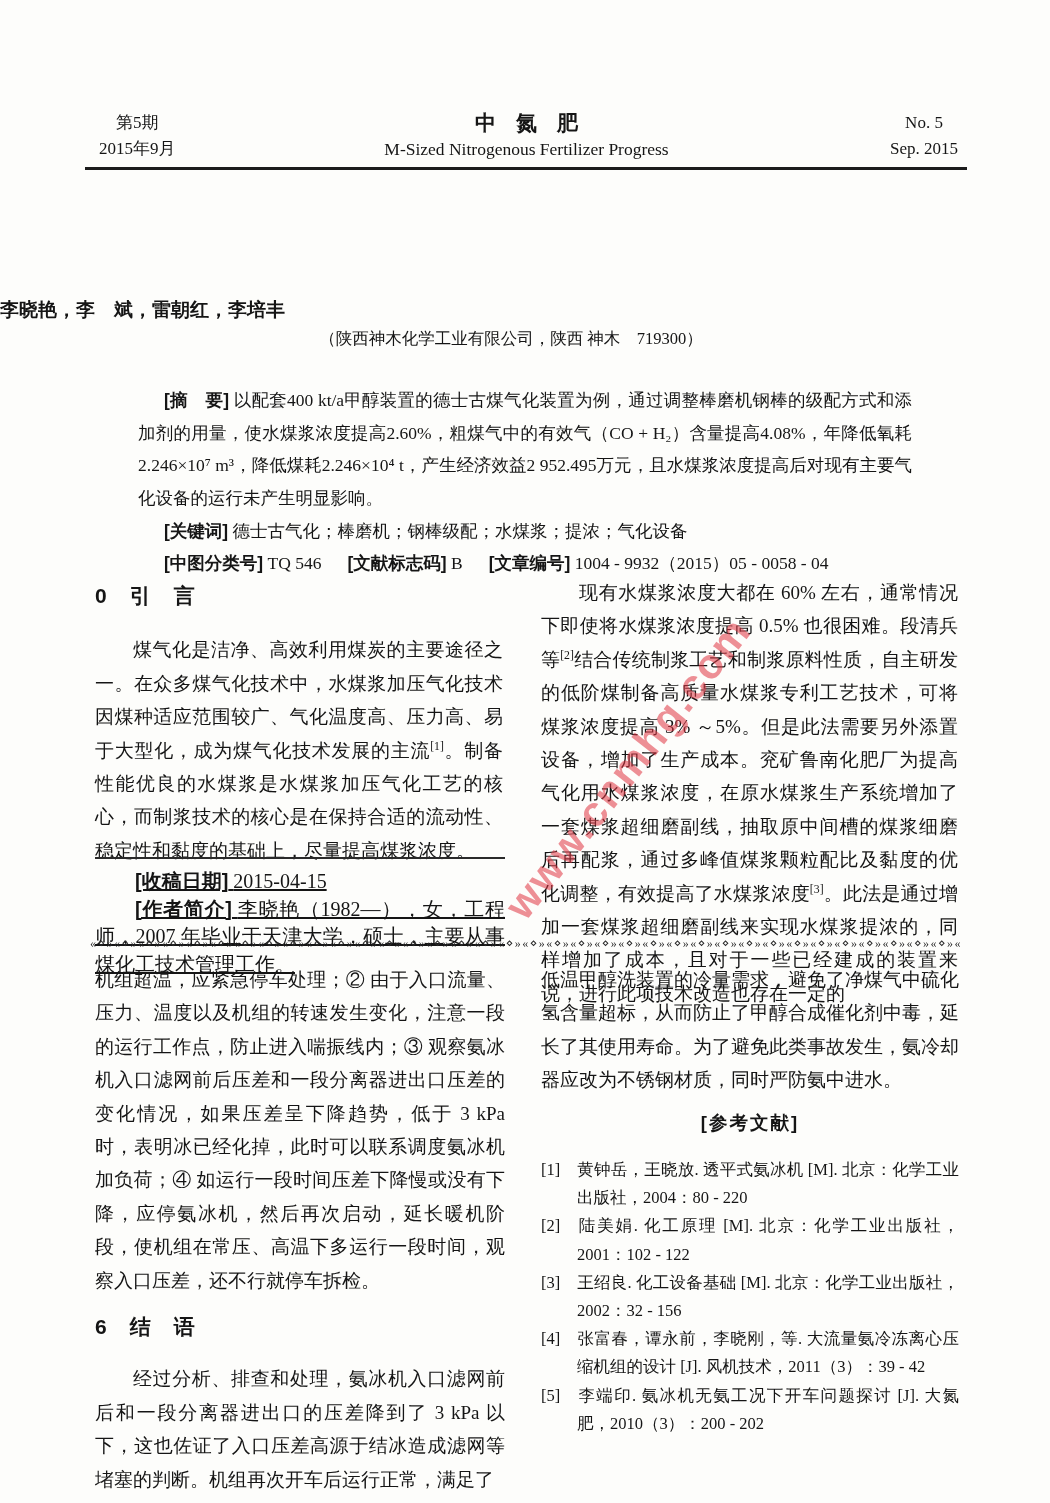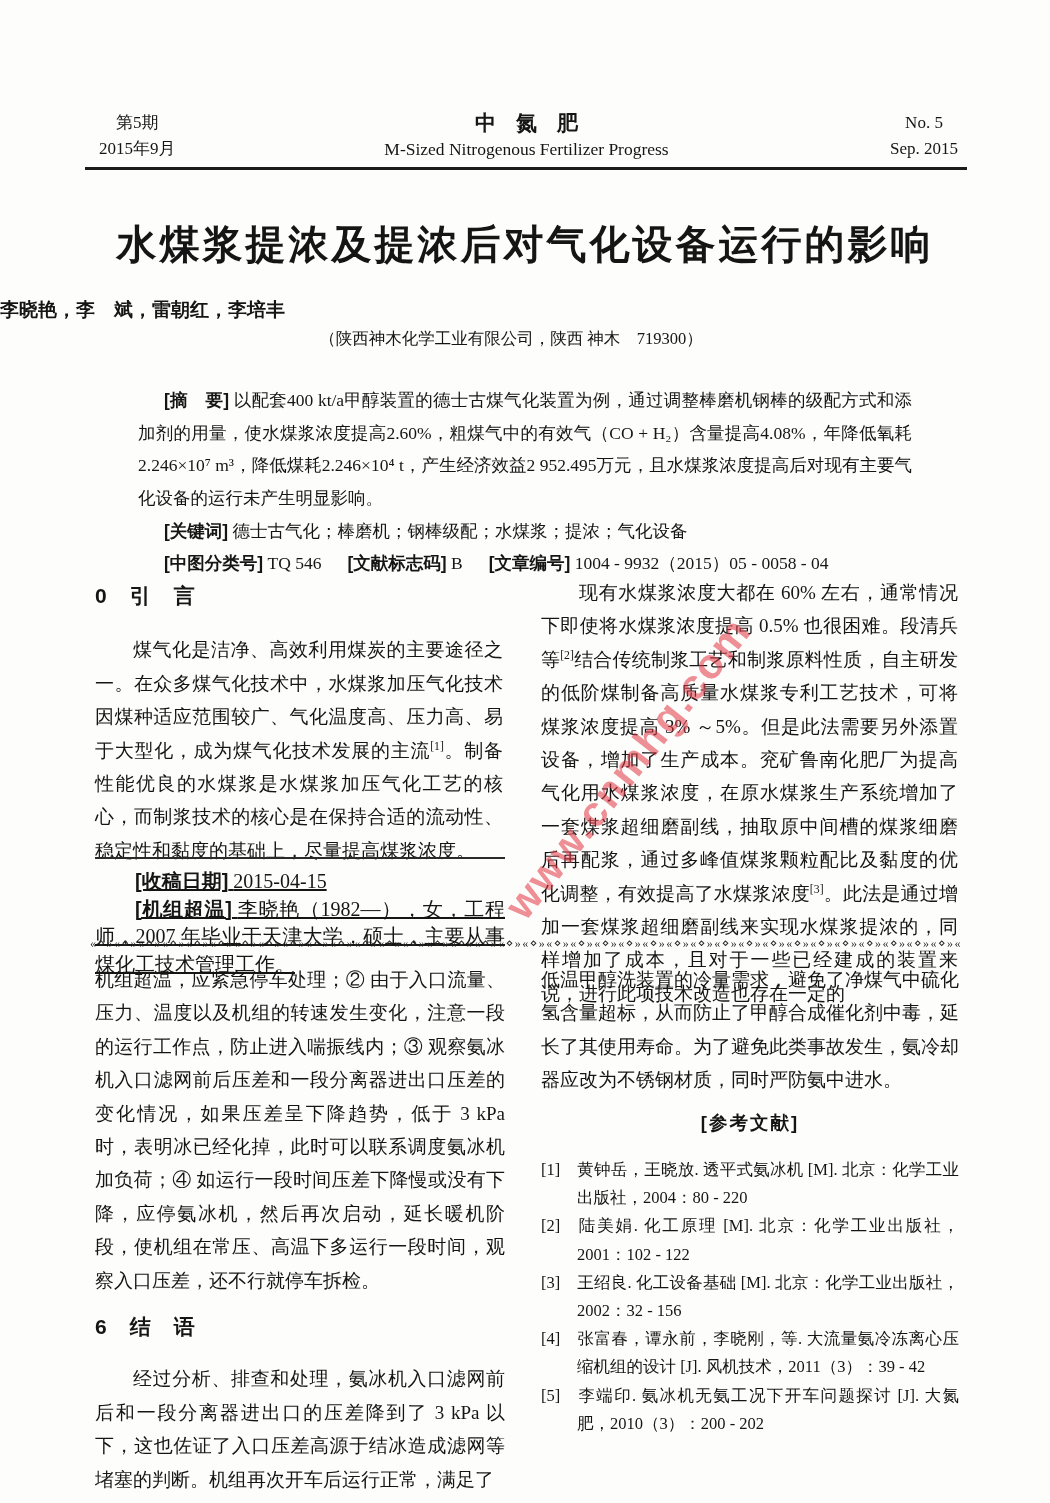--- a/index.html
+++ b/index.html
@@ -105,38 +105,37 @@
       <div class="jh-cn">中氮肥</div>
       <div class="jh-en">M-Sized Nitrogenous Fertilizer Progress</div>
     </div>
     <div class="jh-right">
       <div>No. 5</div>
       <div>Sep. 2015</div>
     </div>
   </div>
   <div class="header-rule"></div>
 
-  <div class="art-title sans">水煤浆提浓及提浓后对气化设备运行的影响</div>
   <div class="authors sans">李晓艳，李　斌，雷朝红，李培丰</div>
   <div class="affil">（陕西神木化学工业有限公司，陕西 神木　719300）</div>
 
   <div class="meta-block">
     <p class="indent1"><span class="meta-label">[摘　要]</span> <span>以配套400 kt/a甲醇装置的德士古煤气化装置为例，通过调整棒磨机钢棒的级配方式和添加剂的用量，使水煤浆浓度提高2.60%，粗煤气中的有效气（CO + H₂）含量提高4.08%，年降低氧耗2.246×10⁷ m³，降低煤耗2.246×10⁴ t，产生经济效益2 952.495万元，且水煤浆浓度提高后对现有主要气化设备的运行未产生明显影响。</span></p>
     <p class="indent1 kw-line"><span class="meta-label">[关键词]</span> <span>德士古气化；棒磨机；钢棒级配；水煤浆；提浓；气化设备</span></p>
     <p class="indent1 cls-line"><span class="seg"><span class="meta-label">[中图分类号]</span> <span>TQ 546</span></span><span class="seg"><span class="meta-label">[文献标志码]</span> <span>B</span></span><span class="seg"><span class="meta-label">[文章编号]</span> <span>1004 - 9932（2015）05 - 0058 - 04</span></span></p>
   </div>
 
   <div class="col col-left-top">
     <h2 class="sec">0　引　言</h2>
     <p class="ind"><span>煤气化是洁净、高效利用煤炭的主要途径之一。在众多煤气化技术中，水煤浆加压气化技术因煤种适应范围较广、气化温度高、压力高、易于大型化，成为煤气化技术发展的主流</span><span class="sup">[1]</span><span>。制备性能优良的水煤浆是水煤浆加压气化工艺的核心，而制浆技术的核心是在保持合适的流动性、稳定性和黏度的基础上，尽量提高煤浆浓度。</span></p>
   </div>
 
   <div class="footnote">
     <p><span class="fn-label">[收稿日期]</span> <span>2015-04-15</span></p>
-    <p><span class="fn-label">[机组超温]</span> <span>李晓艳（1982—），女，工程师，2007 年毕业于天津大学，硕士，主要从事煤化工技术管理工作。</span></p>
+    <p><span class="fn-label">[作者简介]</span> <span>李晓艳（1982—），女，工程师，2007 年毕业于天津大学，硕士，主要从事煤化工技术管理工作。</span></p>
   </div>
 
   <div class="col col-right-top">
     <p class="ind"><span>现有水煤浆浓度大都在 60% 左右，通常情况下即使将水煤浆浓度提高 0.5% 也很困难。段清兵等</span><span class="sup">[2]</span><span>结合传统制浆工艺和制浆原料性质，自主研发的低阶煤制备高质量水煤浆专利工艺技术，可将煤浆浓度提高 3% ～5%。但是此法需要另外添置设备，增加了生产成本。兖矿鲁南化肥厂为提高气化用水煤浆浓度，在原水煤浆生产系统增加了一套煤浆超细磨副线，抽取原中间槽的煤浆细磨后再配浆，通过多峰值煤浆颗粒配比及黏度的优化调整，有效提高了水煤浆浓度</span><span class="sup">[3]</span><span>。此法是通过增加一套煤浆超细磨副线来实现水煤浆提浓的，同样增加了成本，且对于一些已经建成的装置来说，进行此项技术改造也存在一定的</span></p>
   </div>
 
   <div class="chain-sep">«⋄»«⋄»«⋄»«⋄»«⋄»«⋄»«⋄»«⋄»«⋄»«⋄»«⋄»«⋄»«⋄»«⋄»«⋄»«⋄»«⋄»«⋄»«⋄»«⋄»«⋄»«⋄»«⋄»«⋄»«⋄»«⋄»«⋄»«⋄»«⋄»«⋄»«⋄»«⋄»«⋄»«⋄»«⋄»«⋄»«⋄»«⋄»«⋄»«⋄»«⋄»«⋄»«⋄»«⋄»«⋄»«⋄»«⋄»«⋄»</div>
 
   <div class="col col-left-bot">
     <p>机组超温，应紧急停车处理；② 由于入口流量、压力、温度以及机组的转速发生变化，注意一段的运行工作点，防止进入喘振线内；③ 观察氨冰机入口滤网前后压差和一段分离器进出口压差的变化情况，如果压差呈下降趋势，低于 3 kPa 时，表明冰已经化掉，此时可以联系调度氨冰机加负荷；④ 如运行一段时间压差下降慢或没有下降，应停氨冰机，然后再次启动，延长暖机阶段，使机组在常压、高温下多运行一段时间，观察入口压差，还不行就停车拆检。</p>

